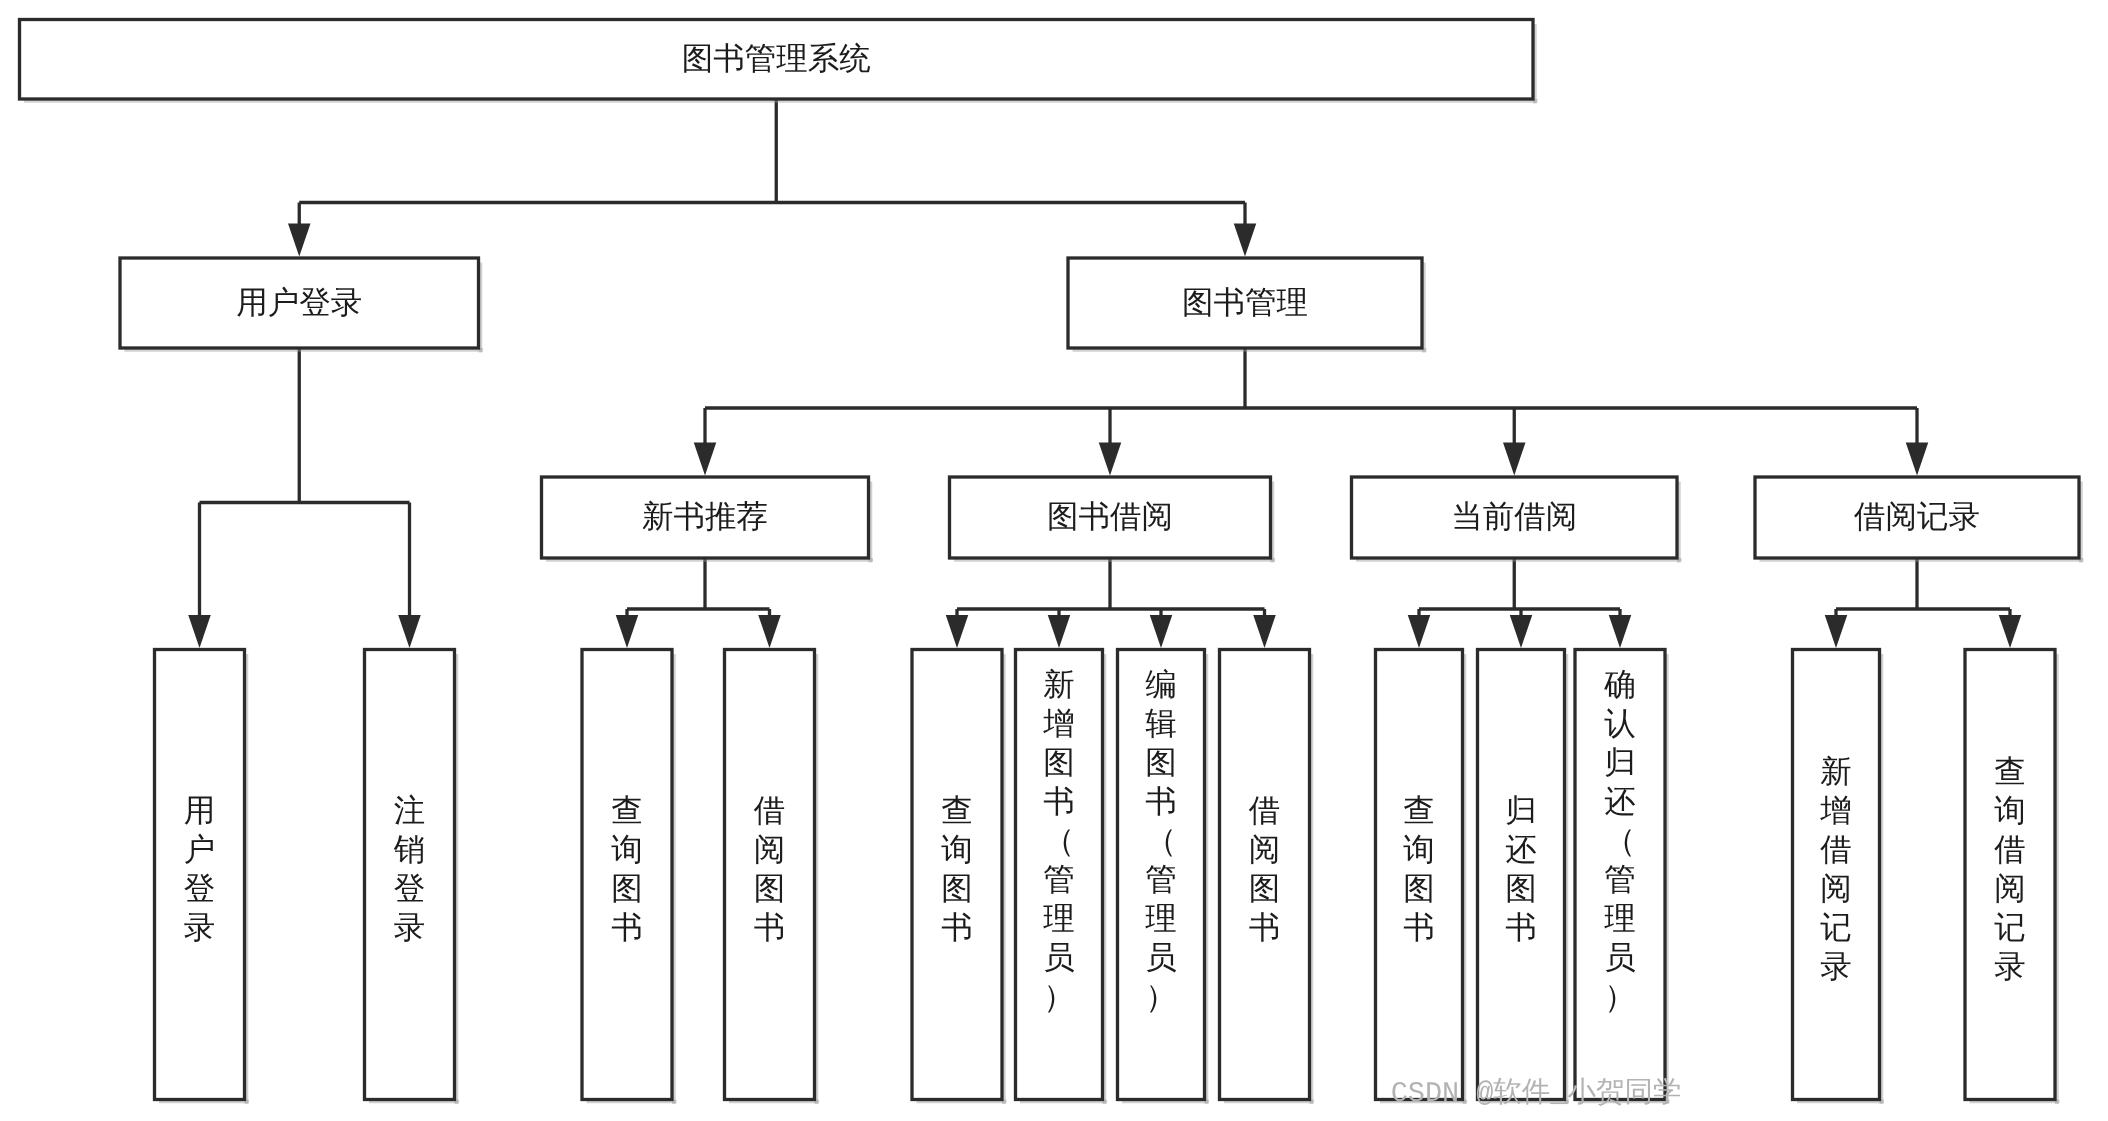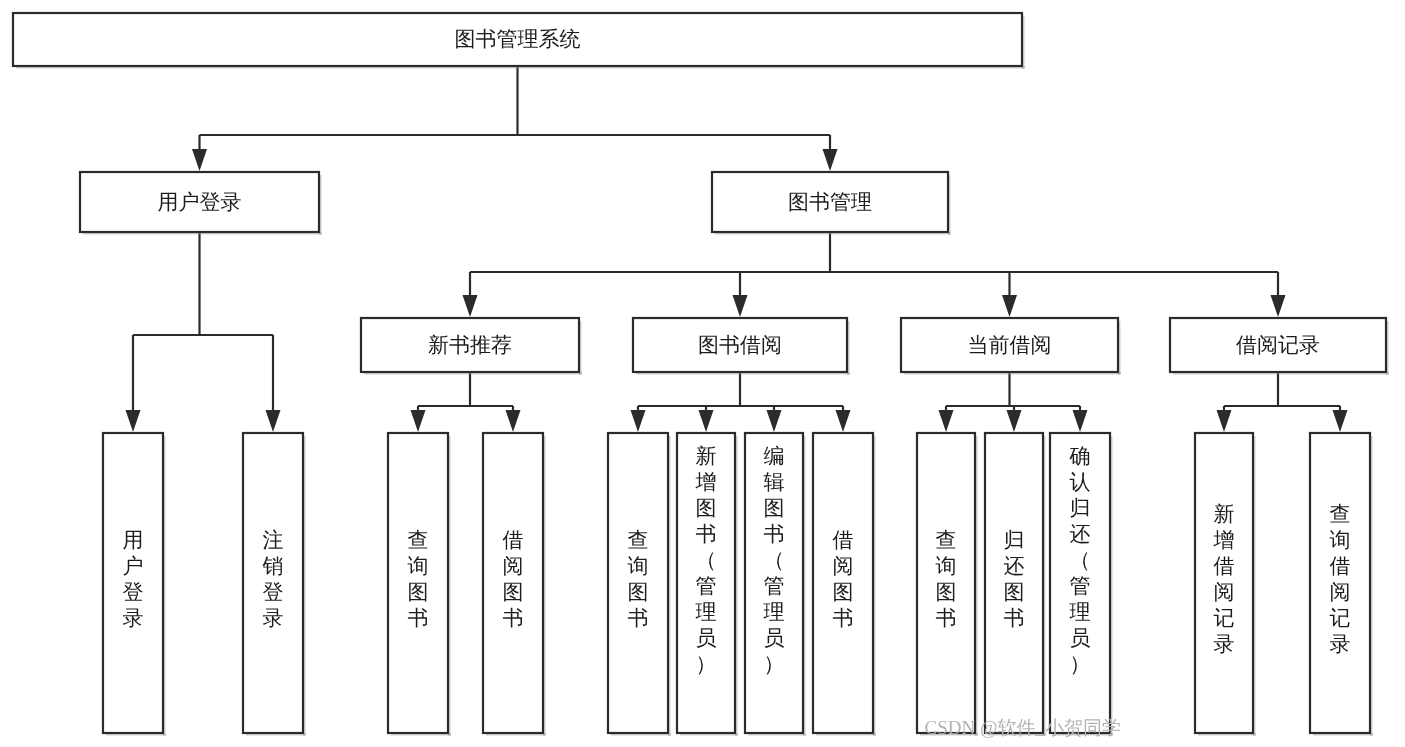--- a/index.html
+++ b/index.html
@@ -55,21 +55,21 @@
   .node-label-v {
     font-family: "Liberation Sans", "DejaVu Sans", sans-serif;
     font-size: 21px;
     fill: #1c1c1c;
     text-anchor: middle;
   }
   .watermark {
     position: absolute;
     right: 12px;
     bottom: 6px;
-    font-family: Liberation Serif, serif;
+    font-family: Liberation Mono, monospace;
     font-size: 19px;
     color: #b3b3b3;
     white-space: nowrap;
     user-select: none;
   }
 </style>
 </head>
 <body>
 
 <div id="diagram-root">

